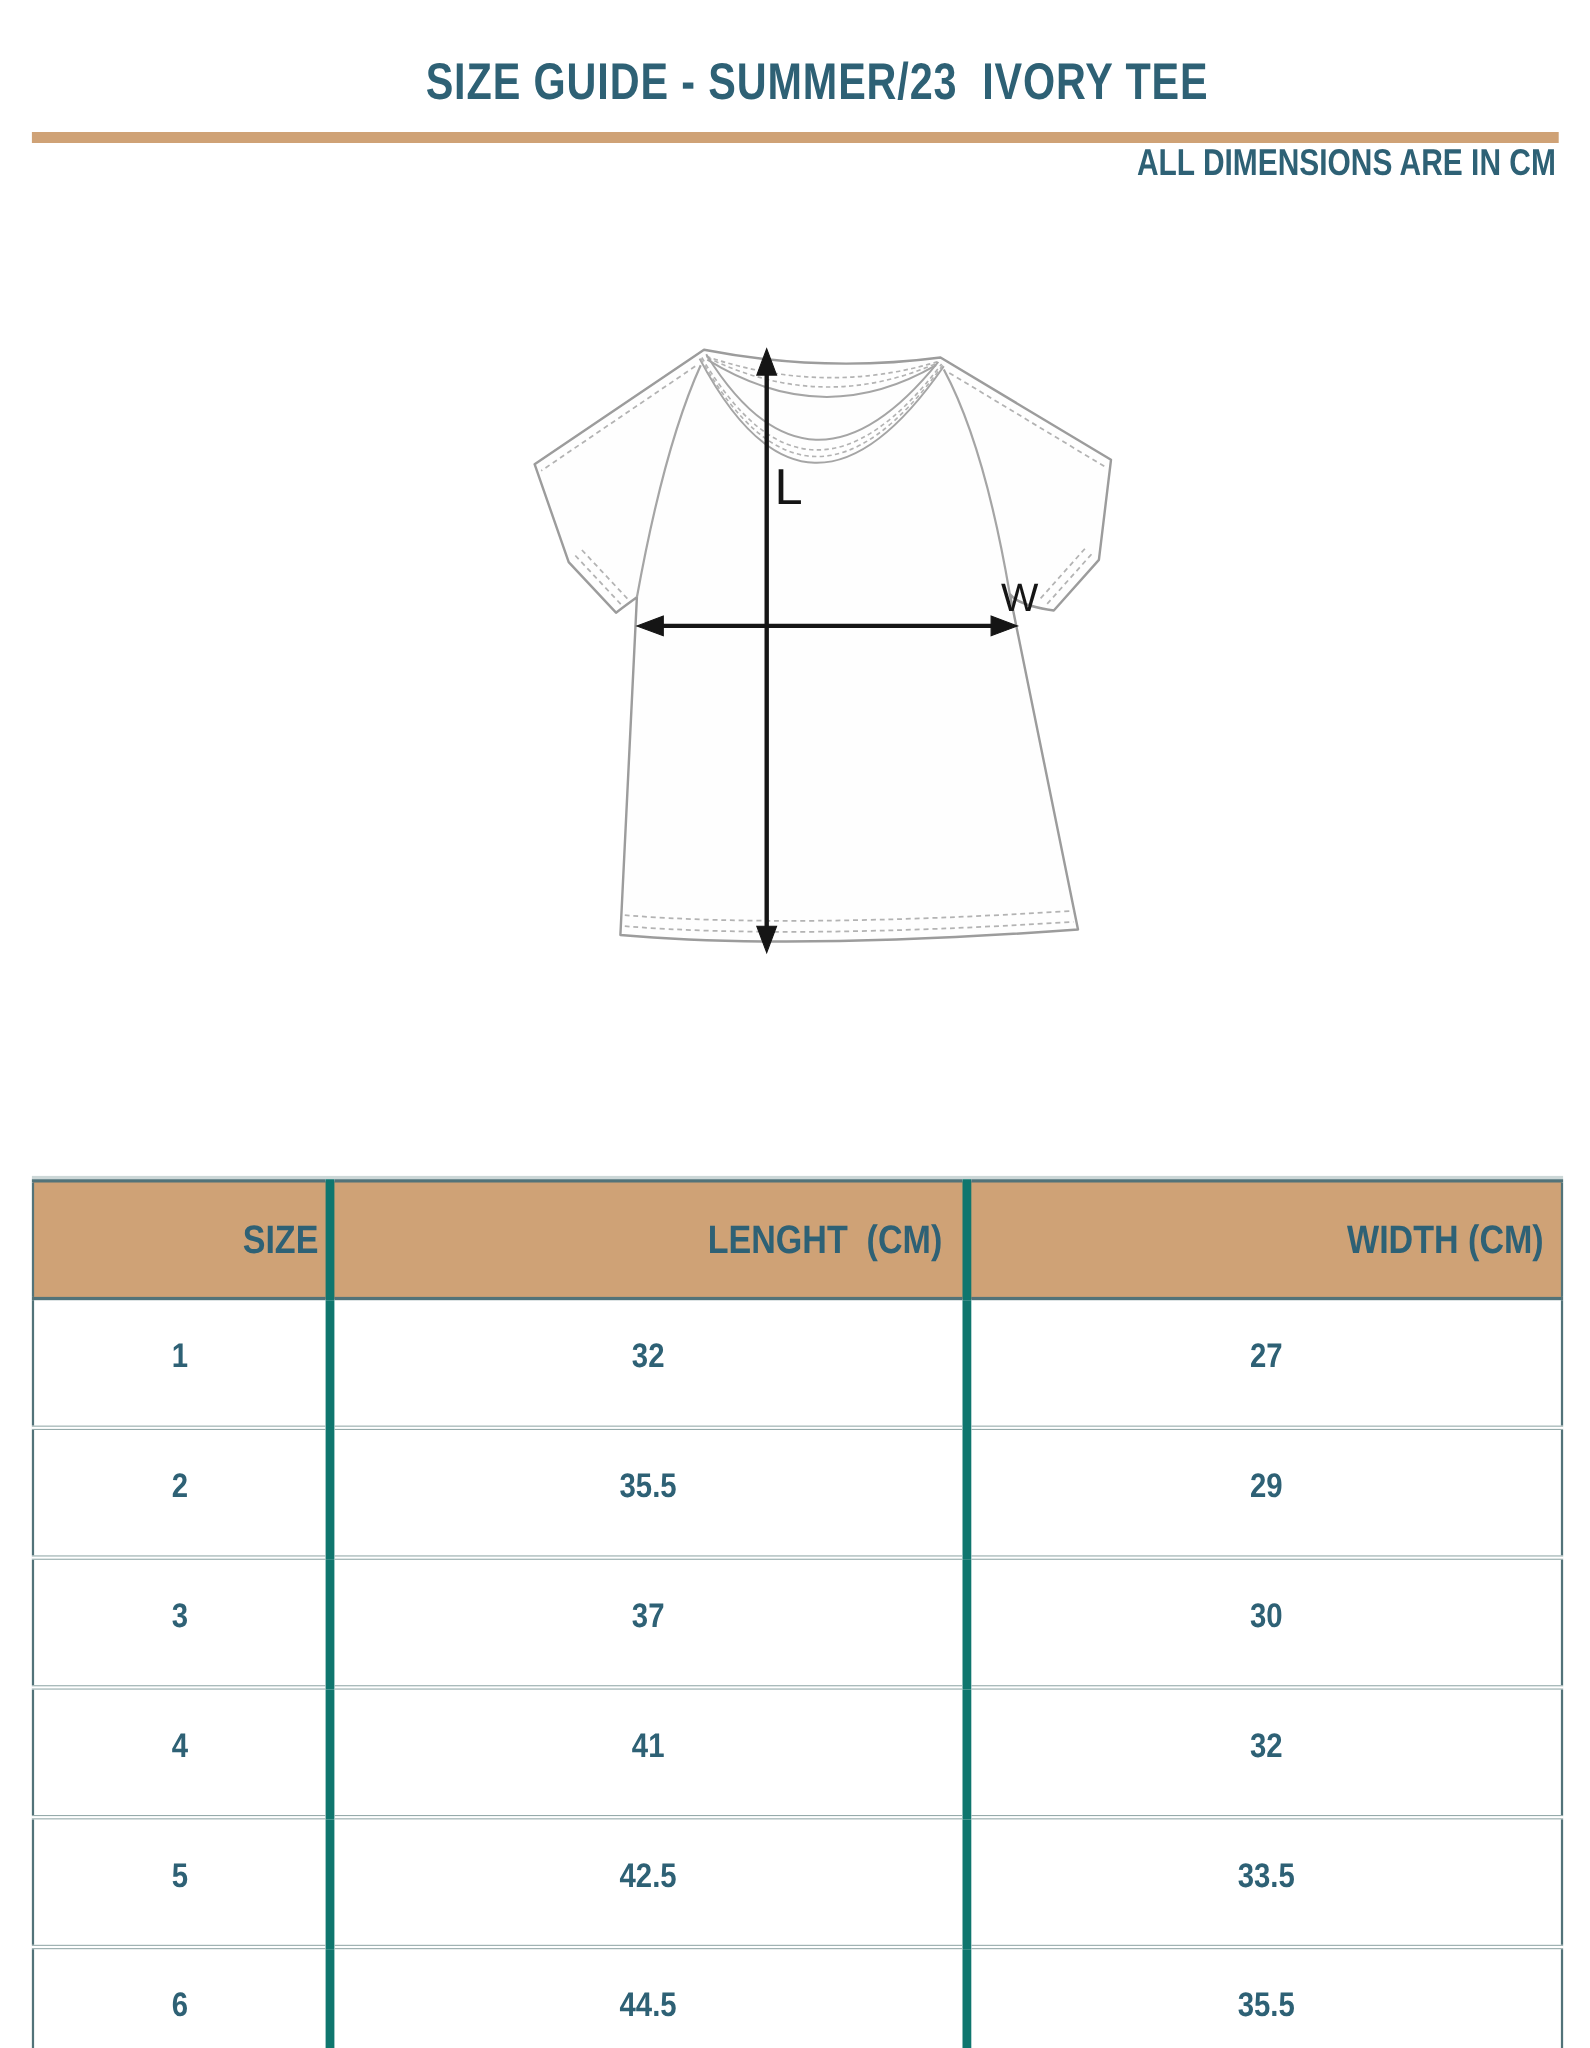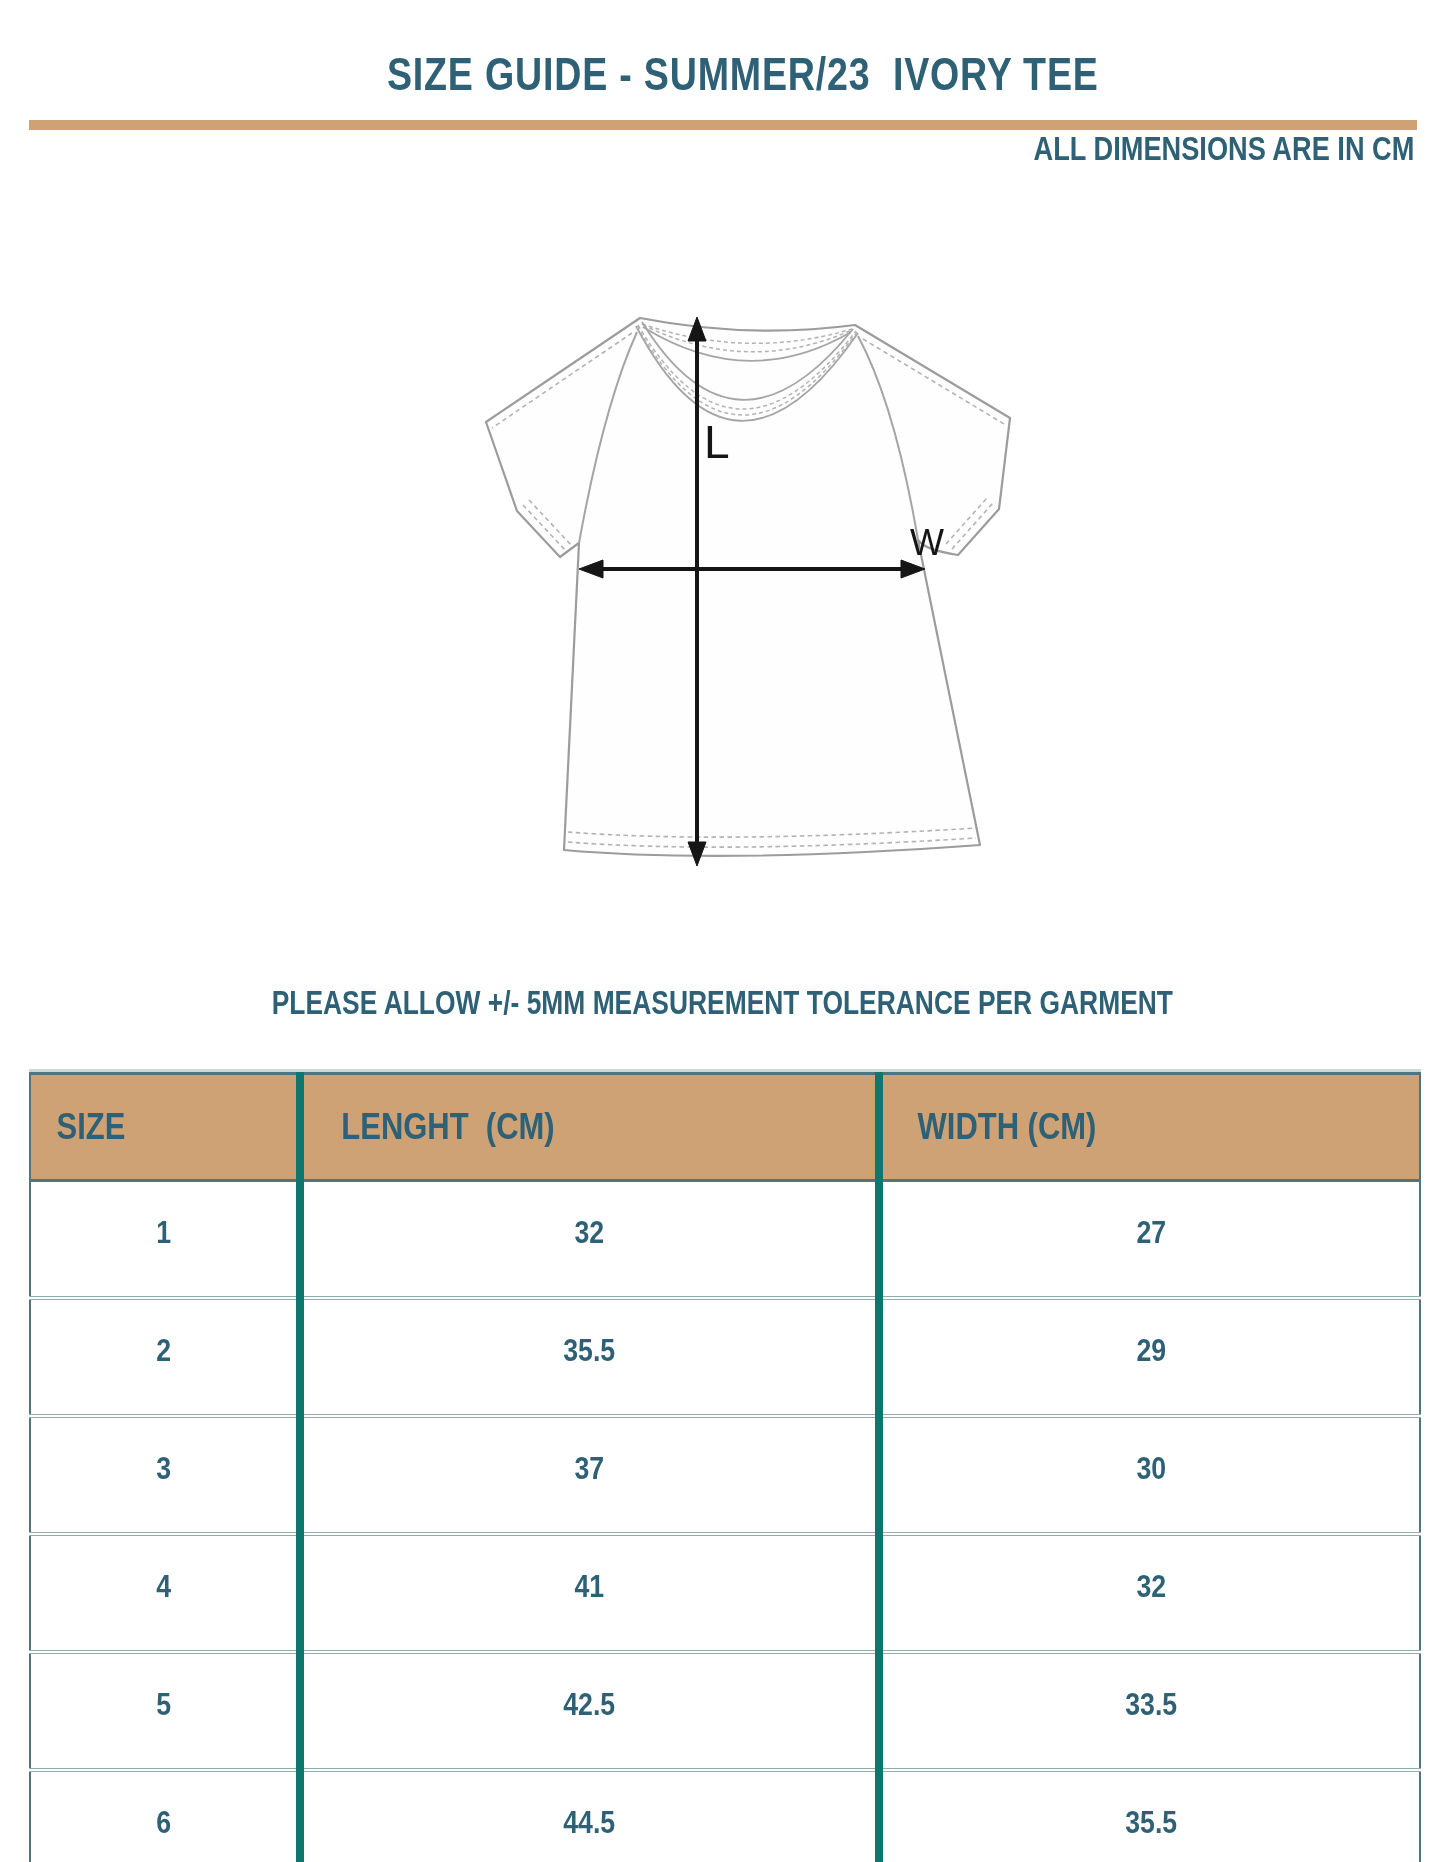--- a/index.html
+++ b/index.html
@@ -18,21 +18,21 @@
   .note{position:absolute;top:986px;left:0;width:100%;text-align:center;
         font-size:33px;font-weight:700;line-height:1;color:var(--accent-teal,#2e6175);}
   table.size-table{position:absolute;top:1072px;left:29px;width:1390px;
         border-collapse:collapse;table-layout:fixed;
         border:2px solid var(--table-border,#527379);border-top-width:3px;
         border-bottom:7px double #7f999e;
         box-shadow:0 -3px 0 #ccd7d7;}
   .size-table th{height:102px;background:var(--tan,#cfa276);
         border-bottom:3px solid var(--table-border,#527379);
         font-size:36px;font-weight:700;color:var(--accent-teal,#2e6175);
-        text-align:left;vertical-align:middle;padding-left:20px;}
+        text-align:right;vertical-align:middle;padding-left:20px;}
   .size-table th+th,.size-table td+td{border-left:8px solid #0f766e;}
   .size-table td{height:99px;border-bottom:4px double var(--row-divider,#96abab);
         text-align:center;vertical-align:middle;padding-bottom:14px;
         font-size:31px;font-weight:700;color:var(--accent-teal,#2e6175);}
   .size-table tbody tr:last-child td{border-bottom:none;}
 </style>
 </head>
 <body>
 
 <div class="page">
@@ -94,23 +94,20 @@
 
     <g stroke="#151515" fill="#151515">
       <line x1="216" y1="329" x2="528" y2="329" stroke-width="4"></line>
       <path d="M 199,329 L 223,320 L 223,338 Z" stroke-width="1"></path>
       <path d="M 545,329 L 521,320 L 521,338 Z" stroke-width="1"></path>
     </g>
     <text x="324" y="218" font-size="46" fill="#151515" font-family="Liberation Sans, sans-serif">L</text>
     <text x="530" y="315" font-size="36" fill="#151515" font-family="Liberation Sans, sans-serif">W</text>
   </svg>
 
-  <div class="note">
-    <span class="cond">PLEASE ALLOW +/- 5MM MEASUREMENT TOLERANCE PER GARMENT</span>
-  </div>
 
   <table class="size-table">
     <colgroup>
         <col style="width:270px">
         <col style="width:579px">
         <col style="width:541px">
       </colgroup>
     <thead>
       <tr>
         <th>

